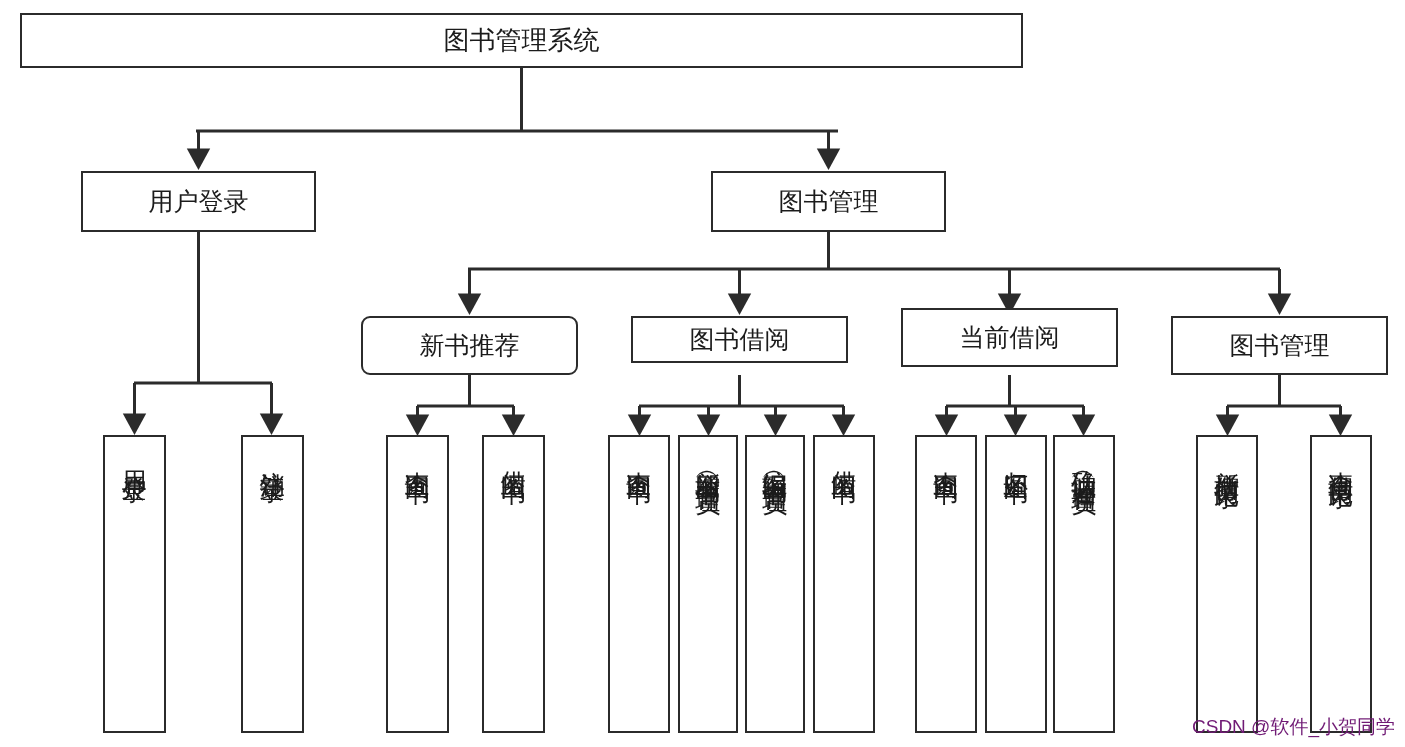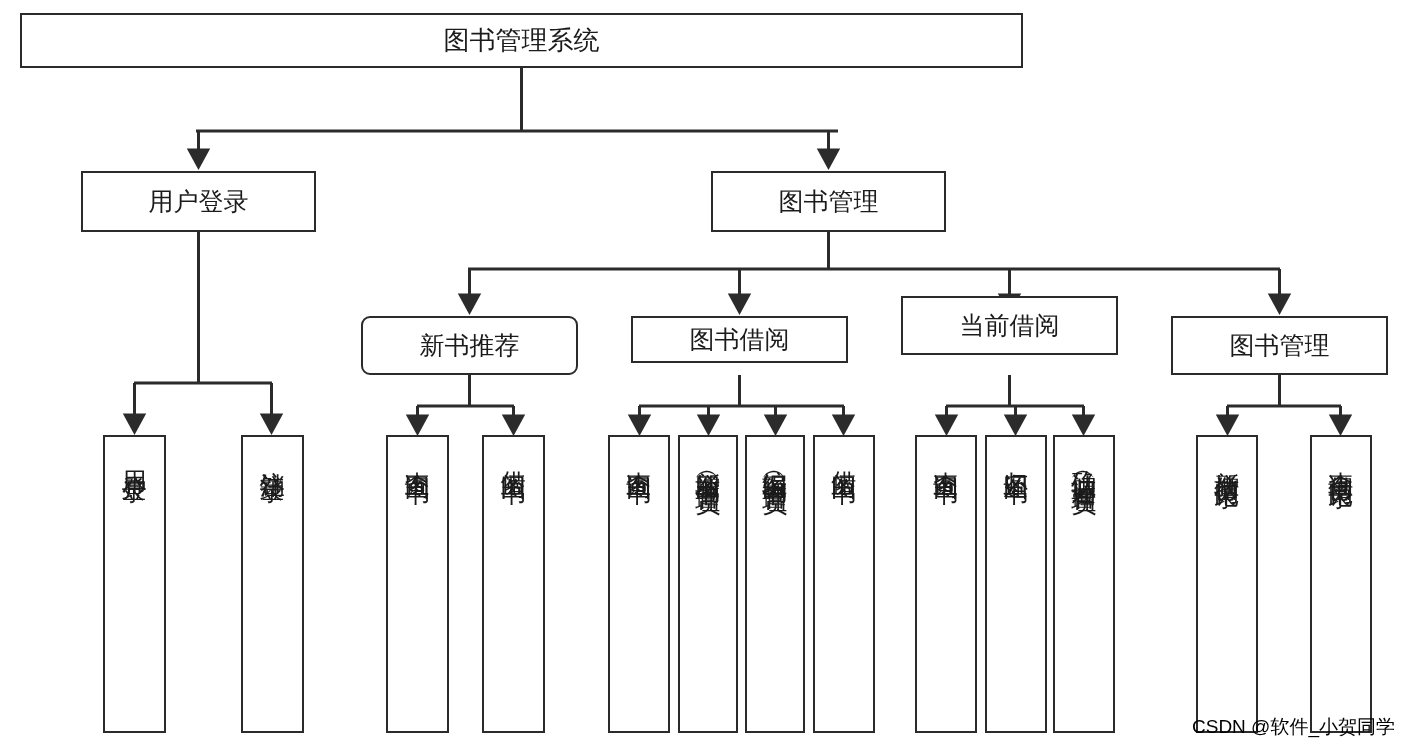--- a/index.html
+++ b/index.html
@@ -60,21 +60,21 @@
     font-size: 25px;
     letter-spacing: 3px;
     line-height: 1.05;
     white-space: nowrap;
   }
   #watermark {
     position: absolute;
     left: 1192px;
     top: 714px;
     font-size: 19px;
-    color: #000000;
+    color: #701a75;
     white-space: nowrap;
     z-index: 3;
     font-family: "Liberation Sans", "DejaVu Sans", sans-serif;
   }
 </style>
 </head>
 <body>
 
 <div id="diagram-root">
 
@@ -138,21 +138,21 @@
   <div class="node horizontal" style="left:711px; top:171px; width:235px; height:61px;">
     <span class="label">图书管理</span>
   </div>
 
   <div class="node horizontal" style="left:361px; top:316px; width:217px; height:59px;border-radius:9px;">
     <span class="label">新书推荐</span>
   </div>
   <div class="node horizontal" style="left:631px; top:316px; width:217px; height:47px;">
     <span class="label">图书借阅</span>
   </div>
-  <div class="node horizontal" style="left:901px; top:296px; width:217px; height:59px;">
+  <div class="node horizontal" style="left:901px; top:308px; width:217px; height:59px;">
     <span class="label">当前借阅</span>
   </div>
   <div class="node horizontal" style="left:1171px; top:316px; width:217px; height:59px;">
     <span class="label">图书管理</span>
   </div>
 
   <div class="node vertical" style="left:103px; top:435px; width:63px; height:298px;">
     <span class="label">用户登录</span>
   </div>
   <div class="node vertical" style="left:241px; top:435px; width:63px; height:298px;">

